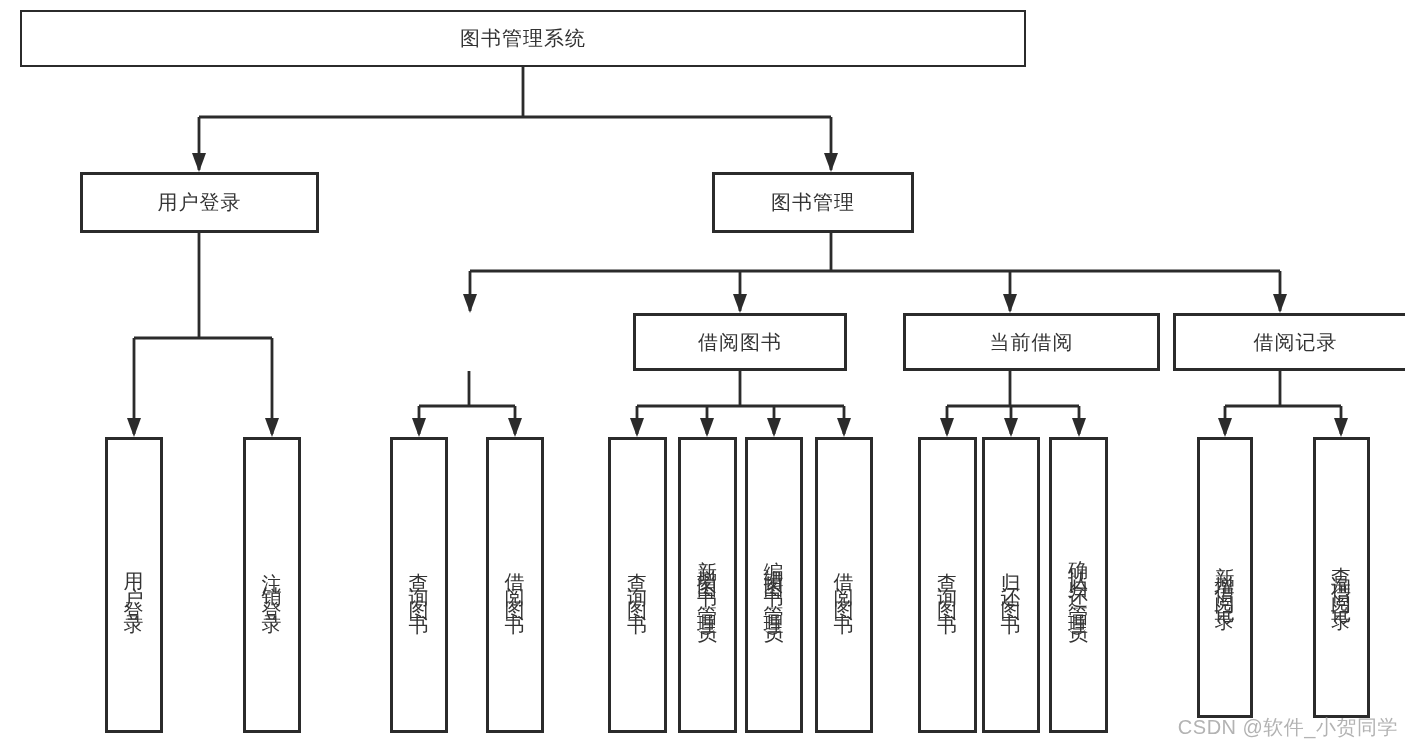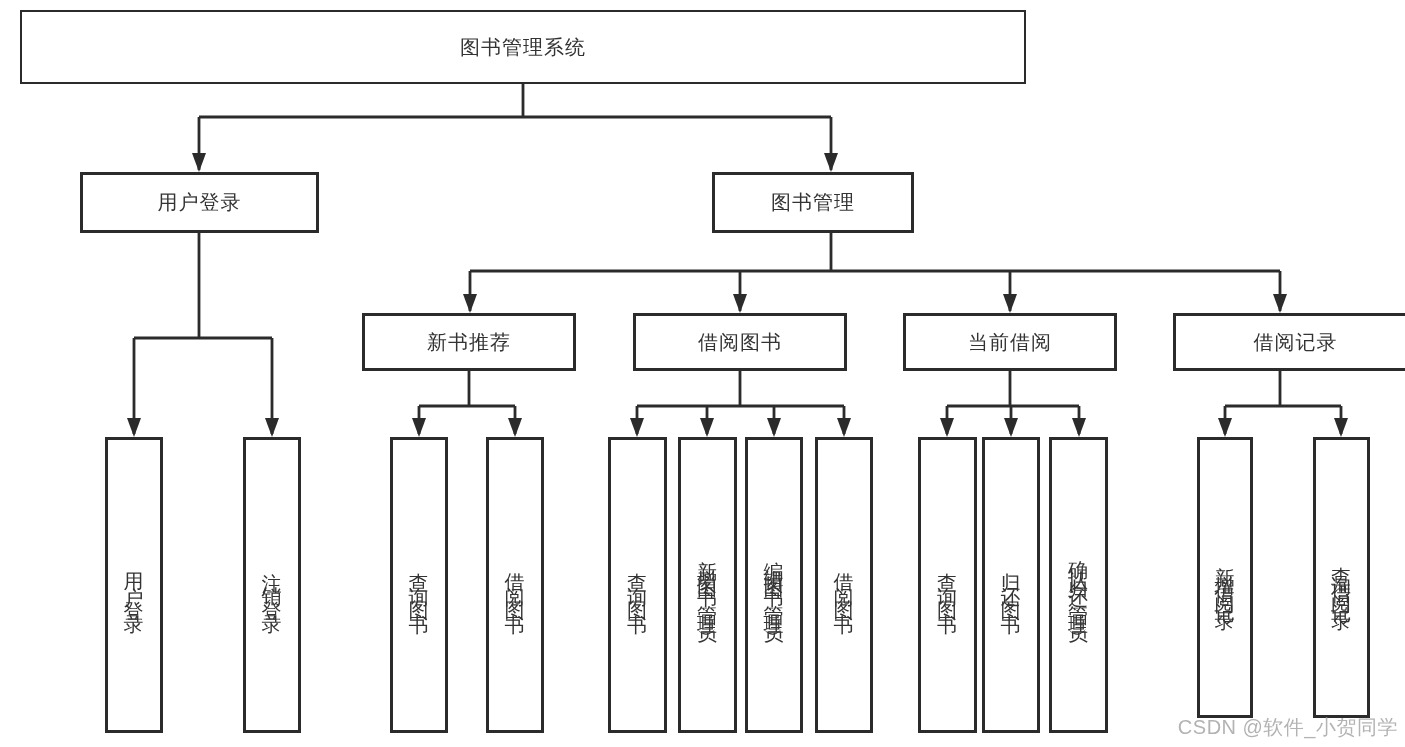--- a/index.html
+++ b/index.html
@@ -95,28 +95,27 @@
     <path class="ln" d="M1010 371 V406 M947 406 H1079 M947 406 V434 M1011 406 V434 M1079 406 V434"></path>
     <polygon class="ar" points="940,418 954,418 947,437"></polygon>
     <polygon class="ar" points="1004,418 1018,418 1011,437"></polygon>
     <polygon class="ar" points="1072,418 1086,418 1079,437"></polygon>
 
     <path class="ln" d="M1280 371 V406 M1225 406 H1341 M1225 406 V434 M1341 406 V434"></path>
     <polygon class="ar" points="1218,418 1232,418 1225,437"></polygon>
     <polygon class="ar" points="1334,418 1348,418 1341,437"></polygon>
   </svg>
 
-  <div class="hbox top" style="left:20px;top:10px;width:1006px;height:74px">图书管理系统</div>
+  <div class="hbox top" style="left:20px;top:10px;width:1006px;height:57px">图书管理系统</div>
 
   <div class="hbox" style="left:80px;top:172px;width:239px;height:61px">用户登录</div>
   <div class="hbox" style="left:712px;top:172px;width:202px;height:61px">图书管理</div>
 
-  <div class="hbox" style="left:362px;top:313px;width:214px;height:58px">新书推荐</div>
   <div class="hbox" style="left:633px;top:313px;width:214px;height:58px">借阅图书</div>
-  <div class="hbox" style="left:903px;top:313px;width:214px;height:58px">当前借阅</div>
+  <div class="hbox" style="left:903px;top:313px;width:257px;height:58px">当前借阅</div>
   <div class="hbox" style="left:1173px;top:313px;width:245px;height:58px">借阅记录</div>
 
   <div class="vbox short" style="left:105px;width:58px">用户登录</div>
   <div class="vbox short" style="left:243px;width:58px">注销登录</div>
 
   <div class="vbox short" style="left:390px;width:58px">查询图书</div>
   <div class="vbox short" style="left:486px;width:58px">借阅图书</div>
 
   <div class="vbox short" style="left:608px;width:59px">查询图书</div>
   <div class="vbox" style="left:678px;width:59px">新增图书（管理员）</div>

